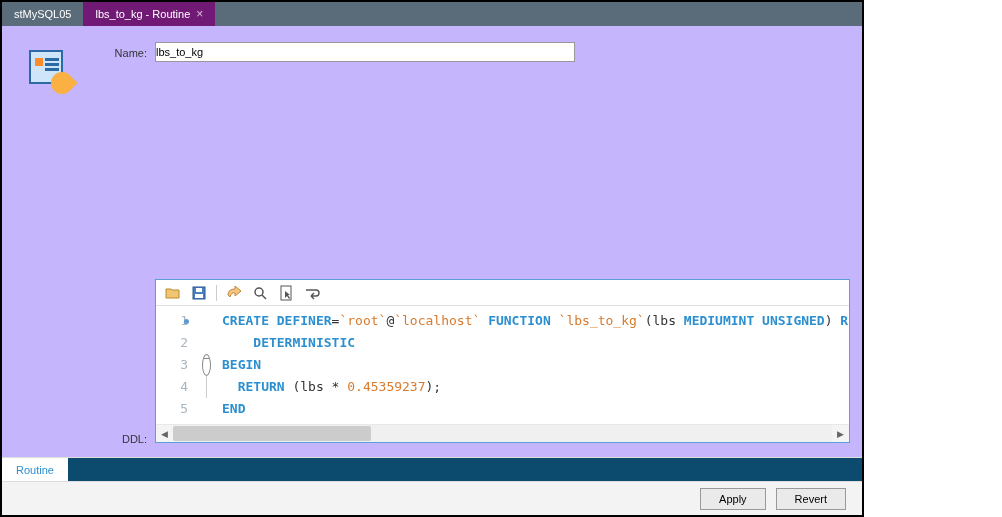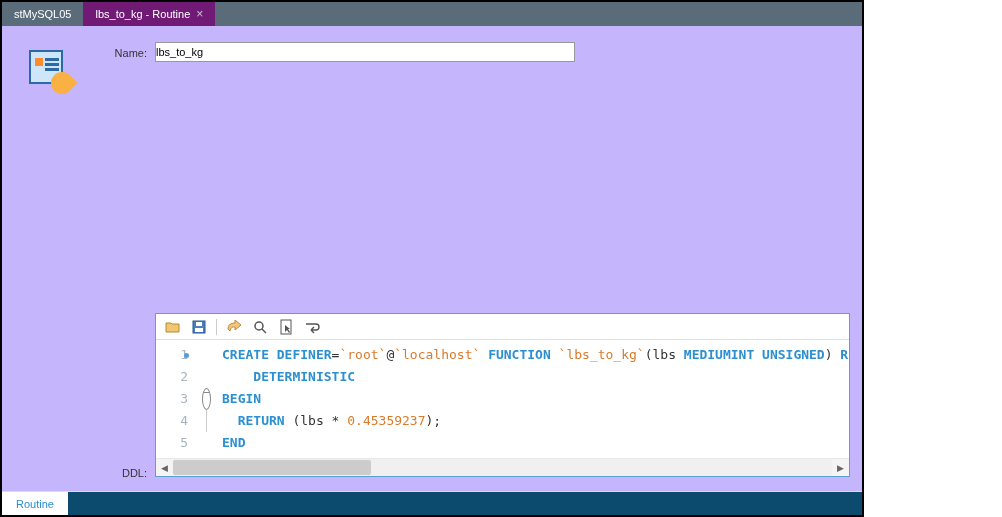--- a/index.html
+++ b/index.html
@@ -148,13 +148,17 @@
           </div>
         </div>
       </div>
     </div>
   </div>
 
   <div class="bottom-tabs">
     <div class="btab active">Routine</div>
   </div>
 
+  <div class="footer">
+    <button class="btn">Apply</button>
+    <button class="btn">Revert</button>
+  </div>
 </div>
 
 </body></html>

